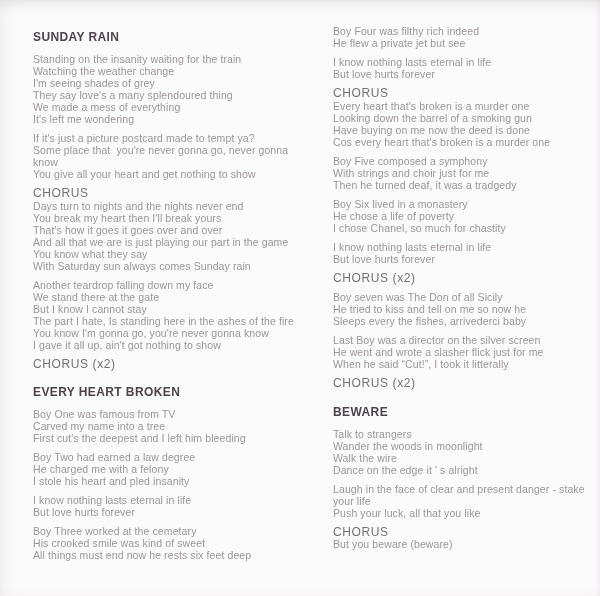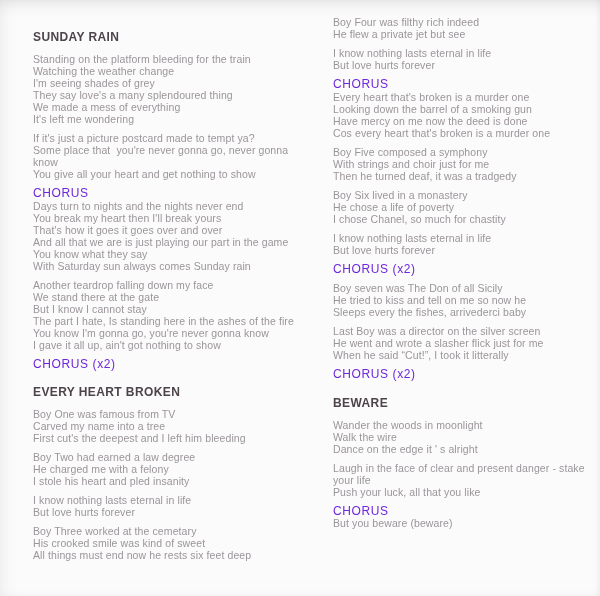--- a/index.html
+++ b/index.html
@@ -18,21 +18,21 @@
       inset 14px 0 18px -14px rgba(80,80,80,0.10),
       inset -5px 0 8px -5px rgba(215,180,200,0.30),
       inset 0 -8px 12px -10px rgba(120,120,120,0.08);
   }
   .col {
     position: absolute;
     top: 0;
     width: 272px;
   }
   .col-left  { left: 33px;  padding-top: 31px; }
-  .col-right { left: 333px; padding-top: 16px; width: 262px; }
+  .col-right { left: 333px; padding-top: 25px; width: 262px; }
 
   .song-title {
     font-size: 12px;
     font-weight: bold;
     letter-spacing: 0.4px;
     color: #4d444b;
     line-height: 13px;
     margin: 16px 0 9px 0;
   }
   .col .song-title:first-child { margin-top: 0; }
@@ -43,31 +43,31 @@
     font-size: 10.5px;
     line-height: 12px;
     letter-spacing: 0.1px;
     color: #9a959a;
     white-space: pre-wrap;
   }
   .chorus-label {
     font-size: 12px;
     line-height: 12.5px;
     letter-spacing: 0.6px;
-    color: #6d28d9;
+    color: #737373;
   }
 </style>
 </head>
 <body>
 
 <div class="page">
   <div class="col col-left">
       <div class="song-title">SUNDAY RAIN</div>
       <div class="stanza">
-        <div class="line">Standing on the platform bleeding for the train</div>
+        <div class="line">Standing on the insanity waiting for the train</div>
         <div class="line">Watching the weather change</div>
         <div class="line">I'm seeing shades of grey</div>
         <div class="line">They say love's a many splendoured thing</div>
         <div class="line">We made a mess of everything</div>
         <div class="line">It's left me wondering</div>
       </div>
       <div class="stanza">
         <div class="line">If it's just a picture postcard made to tempt ya?</div>
         <div class="line">Some place that  you're never gonna go, never gonna know</div>
         <div class="line">You give all your heart and get nothing to show</div>
@@ -119,21 +119,21 @@
         <div class="line">He flew a private jet but see</div>
       </div>
       <div class="stanza">
         <div class="line">I know nothing lasts eternal in life</div>
         <div class="line">But love hurts forever</div>
       </div>
       <div class="stanza">
         <div class="chorus-label">CHORUS</div>
         <div class="line">Every heart that's broken is a murder one</div>
         <div class="line">Looking down the barrel of a smoking gun</div>
-        <div class="line">Have mercy on me now the deed is done</div>
+        <div class="line">Have buying on me now the deed is done</div>
         <div class="line">Cos every heart that's broken is a murder one</div>
       </div>
       <div class="stanza">
         <div class="line">Boy Five composed a symphony</div>
         <div class="line">With strings and choir just for me</div>
         <div class="line">Then he turned deaf, it was a tradgedy</div>
       </div>
       <div class="stanza">
         <div class="line">Boy Six lived in a monastery</div>
         <div class="line">He chose a life of poverty</div>
@@ -154,20 +154,21 @@
       <div class="stanza">
         <div class="line">Last Boy was a director on the silver screen</div>
         <div class="line">He went and wrote a slasher flick just for me</div>
         <div class="line">When he said “Cut!”, I took it litterally</div>
       </div>
       <div class="stanza">
         <div class="chorus-label">CHORUS (x2)</div>
       </div>
       <div class="song-title">BEWARE</div>
       <div class="stanza">
+        <div class="line">Talk to strangers</div>
         <div class="line">Wander the woods in moonlight</div>
         <div class="line">Walk the wire</div>
         <div class="line">Dance on the edge it ' s alright</div>
       </div>
       <div class="stanza">
         <div class="line">Laugh in the face of clear and present danger - stake your life</div>
         <div class="line">Push your luck, all that you like</div>
       </div>
       <div class="stanza">
         <div class="chorus-label">CHORUS</div>

